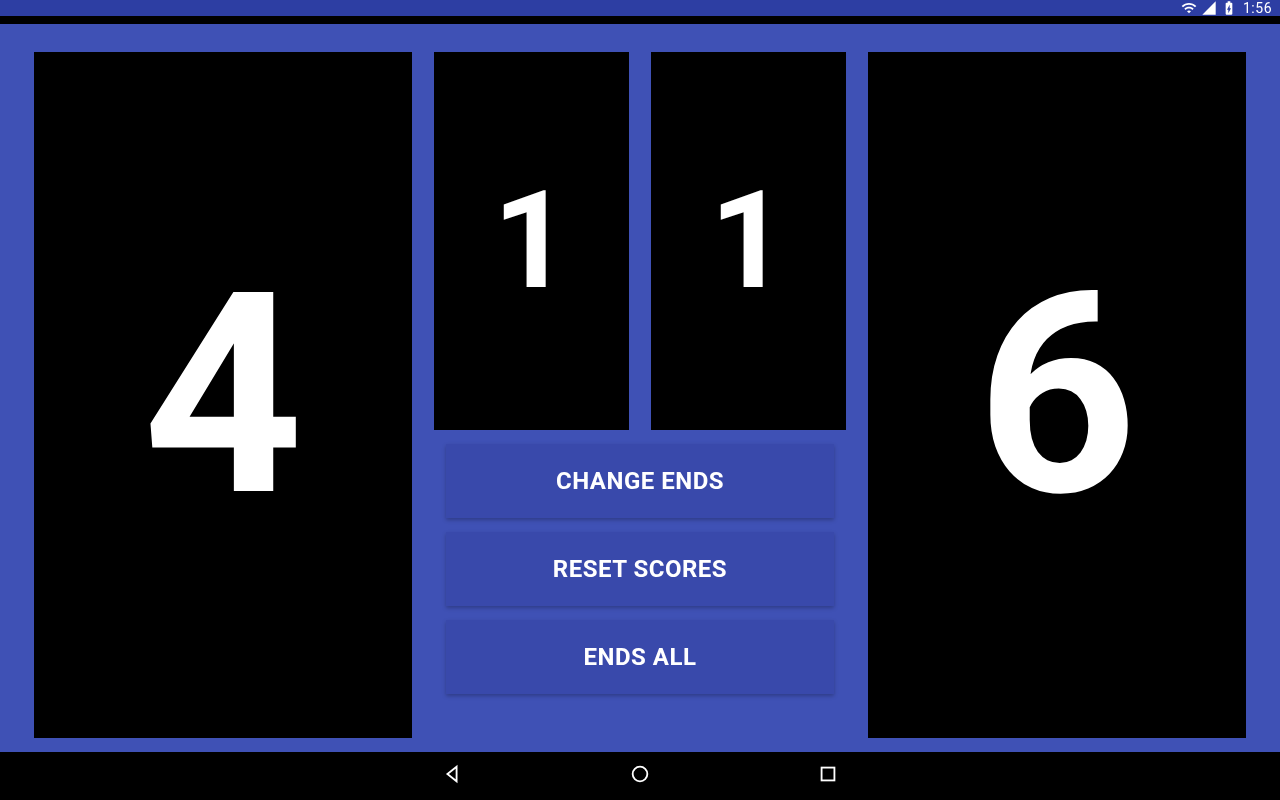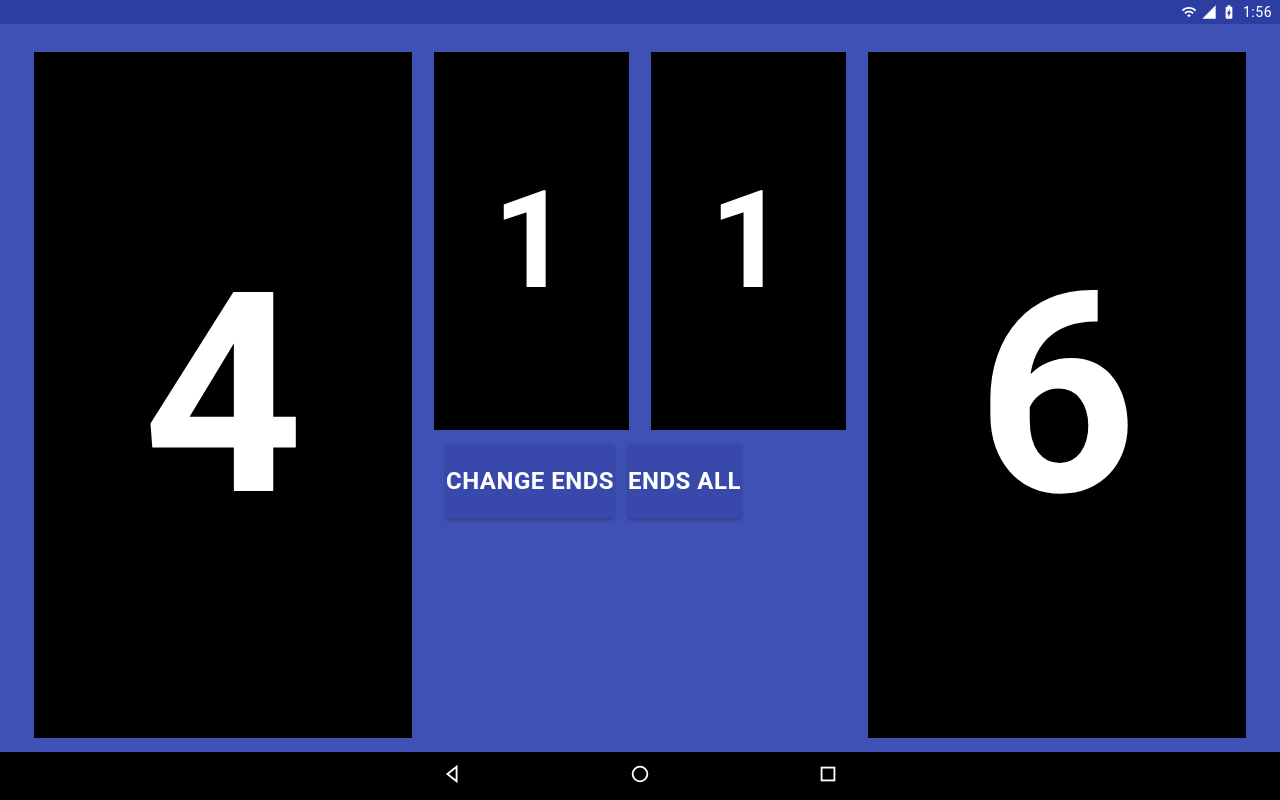--- a/index.html
+++ b/index.html
@@ -12,21 +12,21 @@
     height: 800px;
     overflow: hidden;
     font-family: Roboto, Arial, sans-serif;
     background: #000;
   }
   .status-bar {
     position: absolute;
     top: 0;
     left: 0;
     right: 0;
-    height: 24px;
+    height: 16px;
     background: #2d3ea3;
     display: flex;
     justify-content: flex-end;
     align-items: center;
     gap: 4px;
     padding: 0 8px;
     color: #fff;
     font-size: 14px;
   }
   .status-bar svg {
@@ -78,21 +78,21 @@
     height: 378px;
   }
   .score-card.small {
     flex: 1 1 0;
     height: 100%;
     font-size: 135px;
     font-weight: 700;
   }
   .btn-stack {
     display: flex;
-    flex-direction: row;
+    flex-direction: column;
     gap: 14px;
     padding: 0 12px;
   }
   .action-btn {
     height: 74px;
     background: #3949ab;
     color: #fff;
     border: none;
     font-size: 24px;
     font-weight: 700;
@@ -161,20 +161,21 @@
     <div class="sets-row">
       <div class="score-card small">
         <span>1</span>
       </div>
       <div class="score-card small">
         <span>1</span>
       </div>
     </div>
     <div class="btn-stack">
       <button class="action-btn">CHANGE ENDS</button>
+      <button class="action-btn">RESET SCORES</button>
       <button class="action-btn">ENDS ALL</button>
     </div>
   </div>
 
   <div class="score-card big">
     <span>6</span>
   </div>
 
 </div>
 

